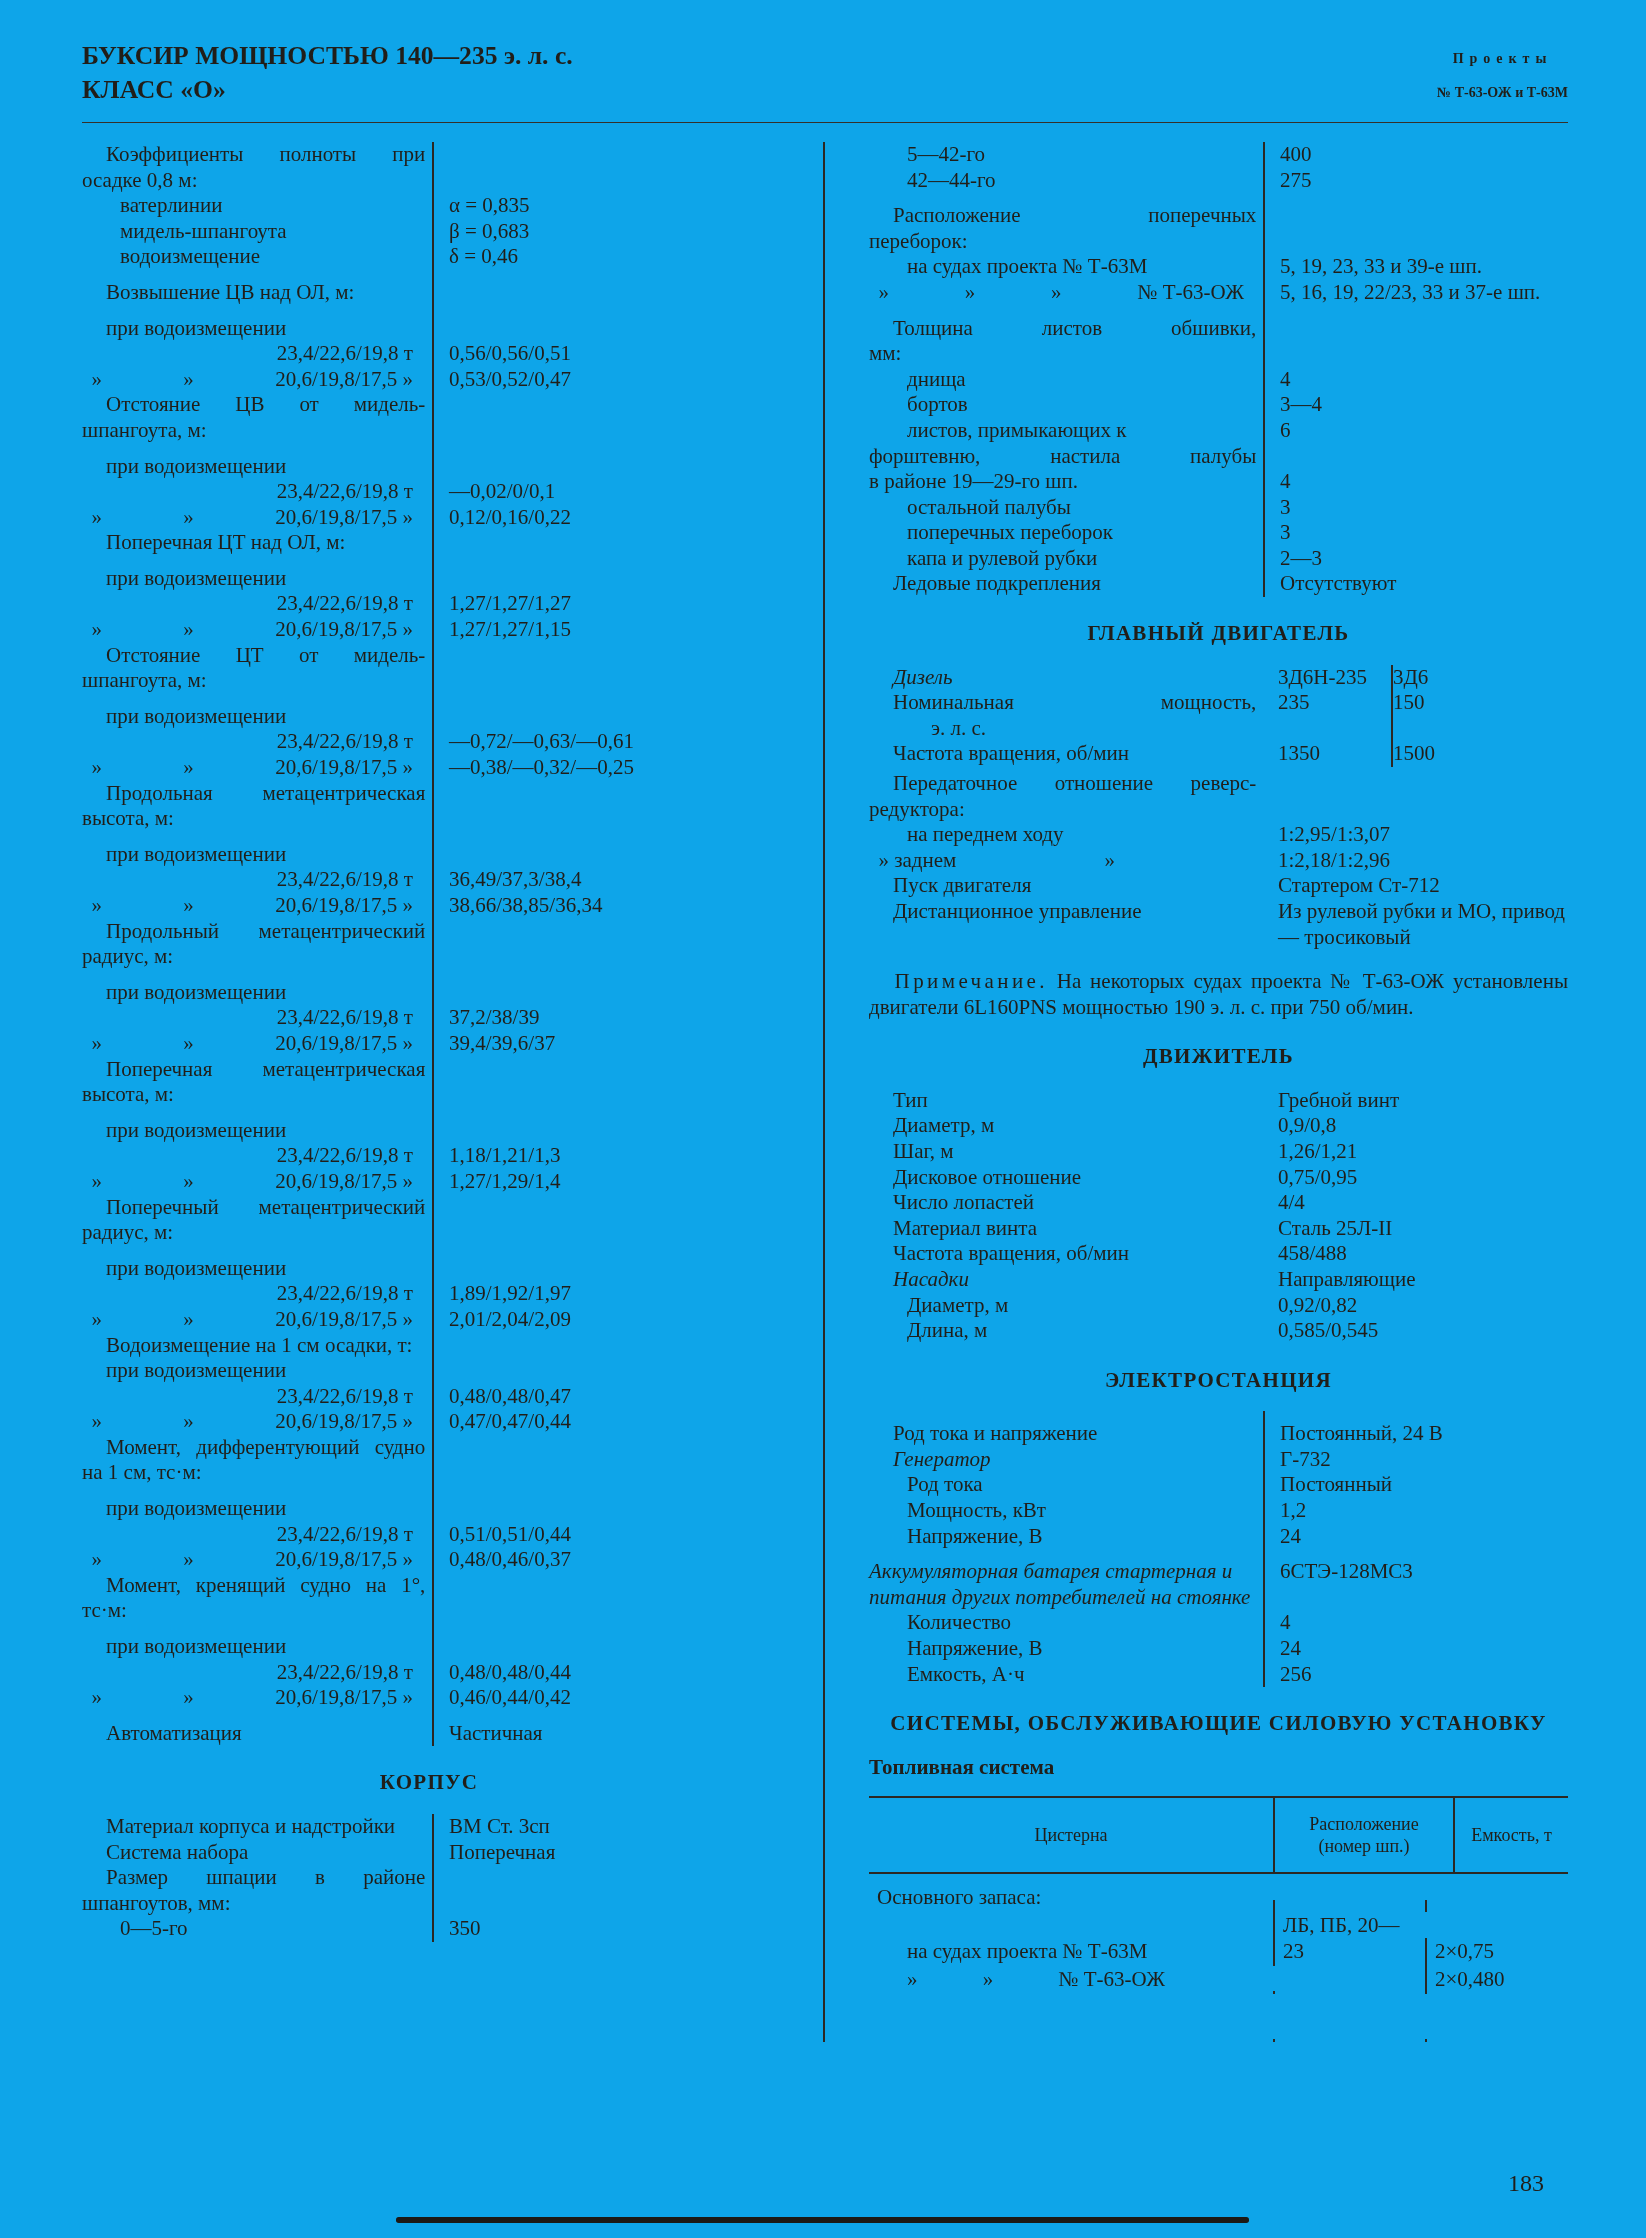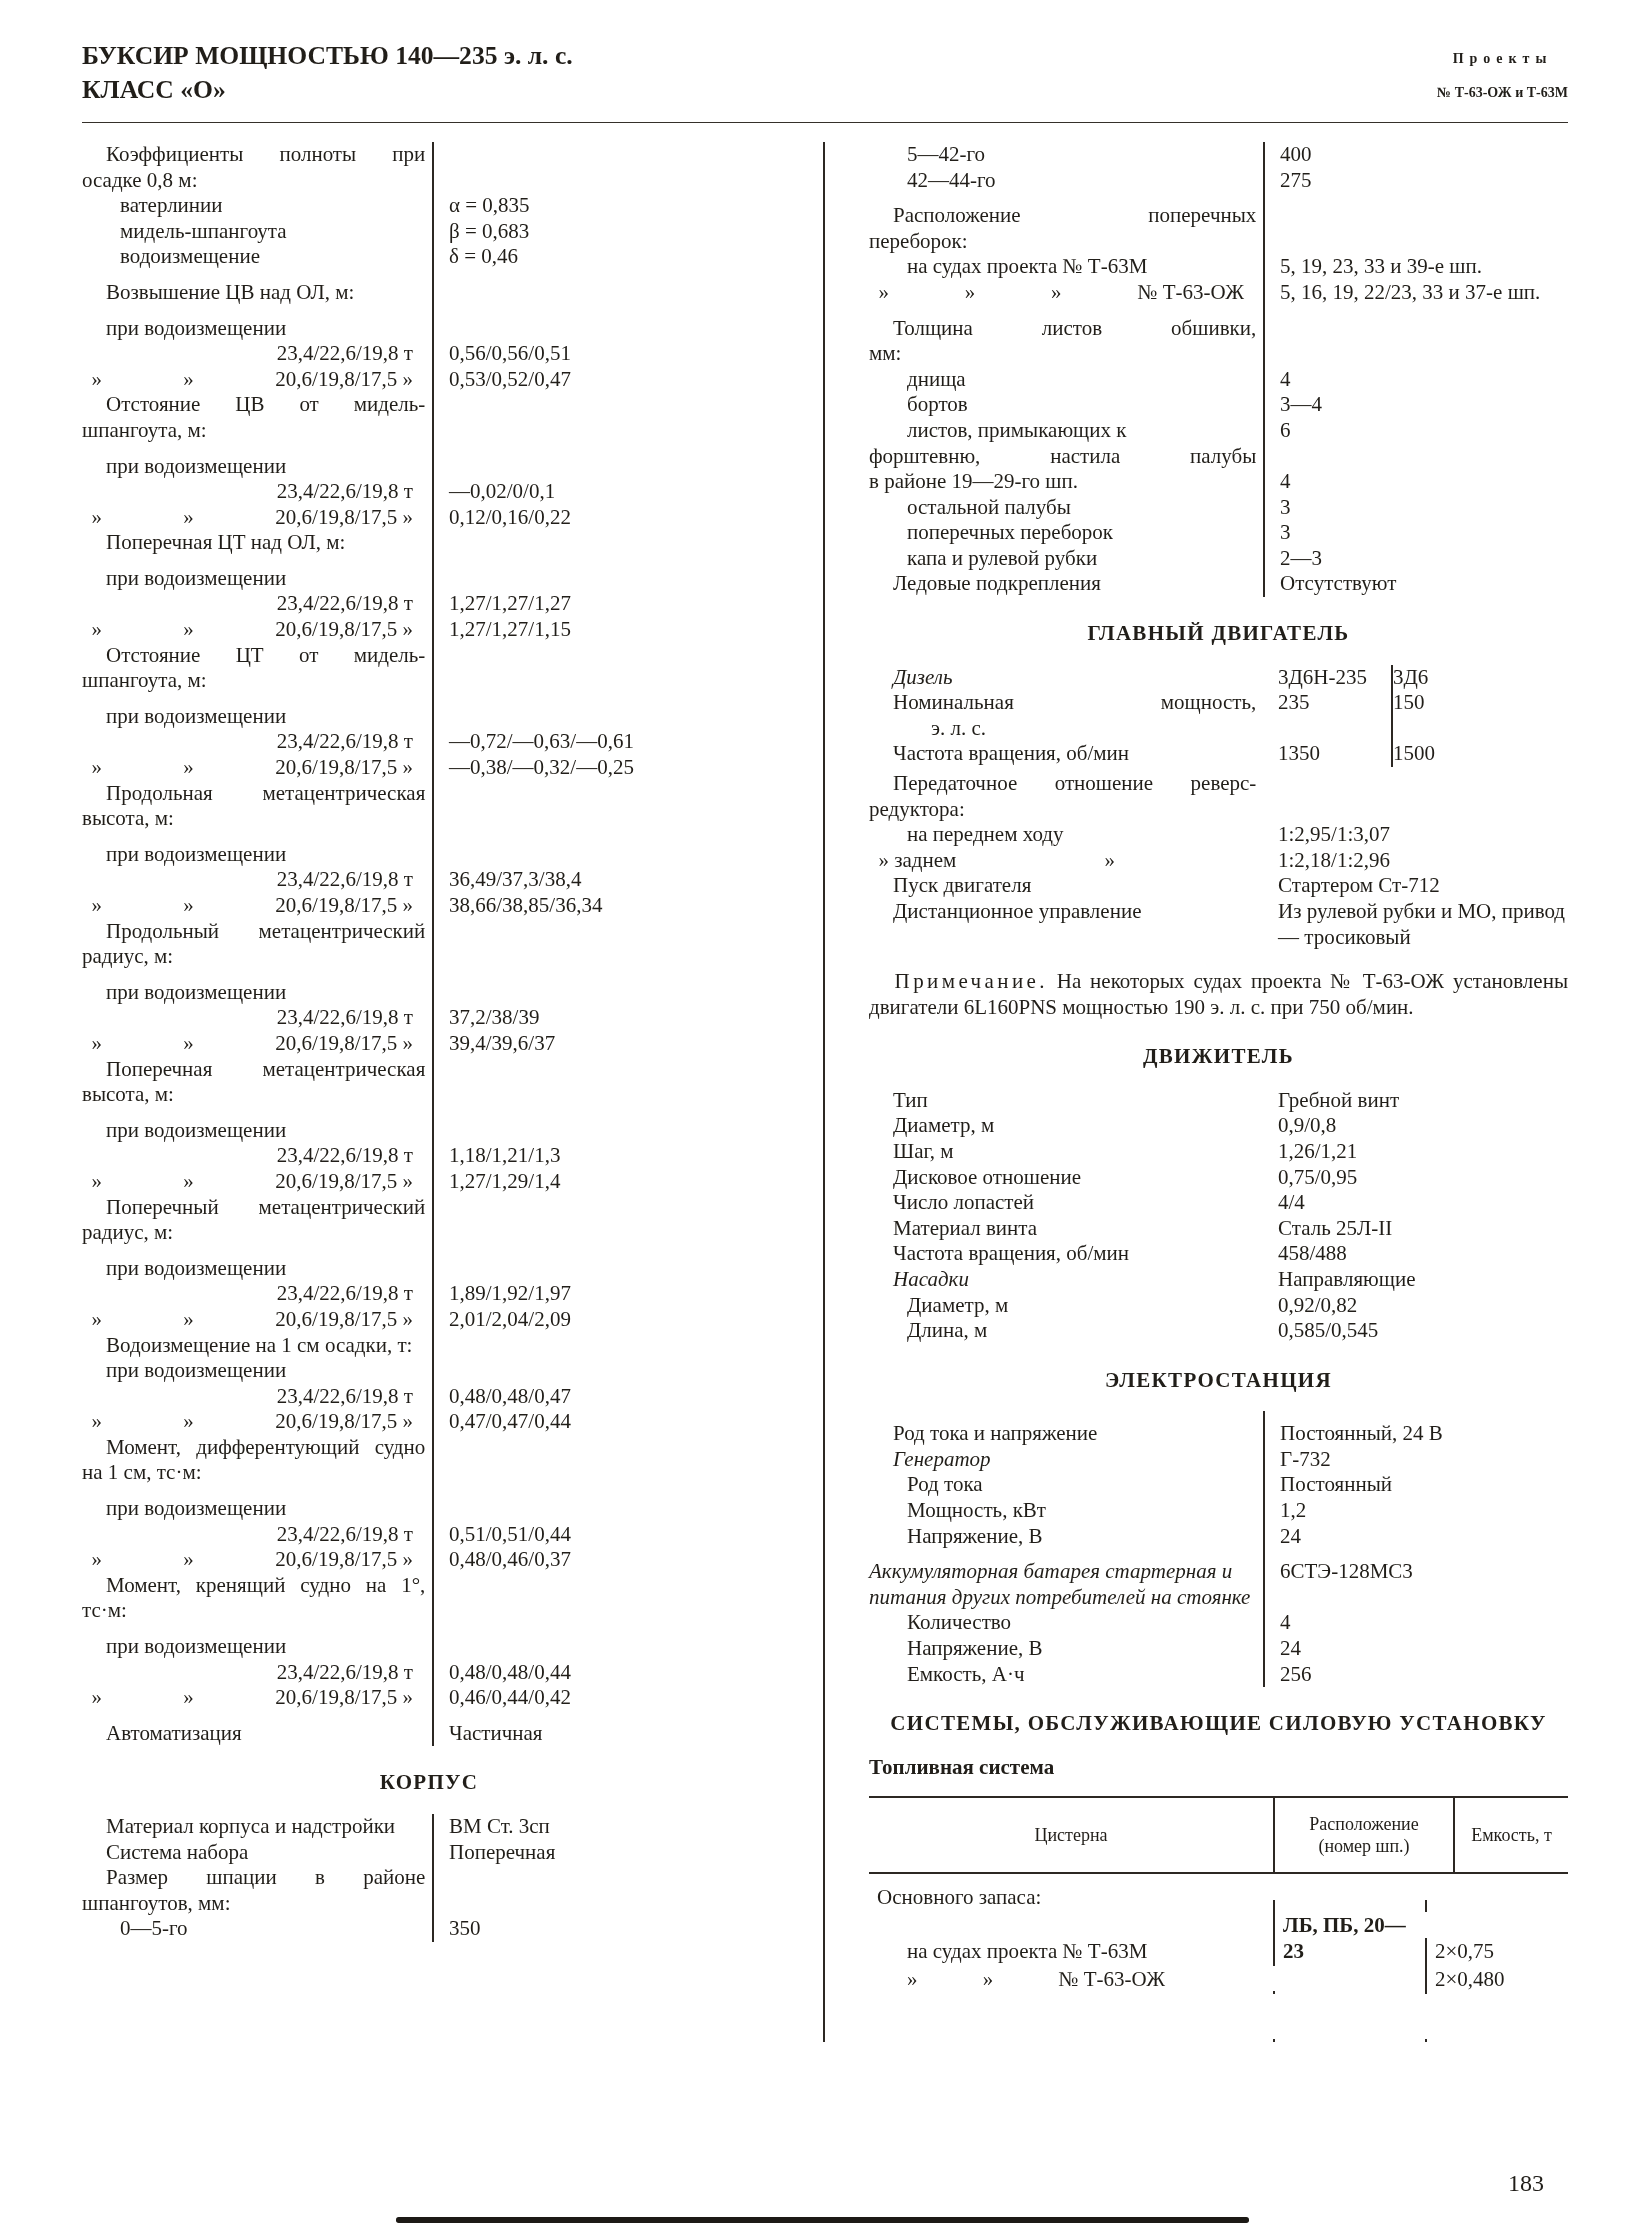--- a/index.html
+++ b/index.html
@@ -1,18 +1,18 @@
 <!DOCTYPE html>
 <html style="font-size:10.8px"><head>
 <meta charset="utf-8">
 <style>
   html,body{margin:0;padding:0;background:#edeae3;}
   .page{
     position:relative;width:1646px;height:2239px;box-sizing:border-box;
-    background:#ffffff;color:#211e19;
+    background:#0ea5e9;color:#211e19;
     font-family:"Liberation Serif","DejaVu Serif",serif;
     font-size:21px;line-height:25.6px;
     padding:39px 78px 0 82px;overflow:hidden;
   }
   
   .hdr{display:flex;justify-content:space-between;align-items:flex-start;}
   .hdr-left{font-weight:bold;font-size:25.6px;line-height:34px;}
   .hdr-right{font-weight:bold;font-size:14px;line-height:34px;text-align:center;padding-top:2.7px;}
   .hdr-right .proj{letter-spacing:6px;}
   .hdr-rule{height:1.3px;background:#35302a;margin-top:12px;}
@@ -53,21 +53,21 @@
   .ft-head{display:flex;border-bottom:2px solid #2c2823;}
   .ft-h{box-sizing:border-box;display:flex;align-items:center;justify-content:center;text-align:center;
         font-size:18px;line-height:22px;padding:10.8px 8px;min-height:74px;}
   .ft-h1{width:404px;}
   .ft-h2{width:180px;border-left:2px solid #2c2823;}
   .ft-h3{flex:1;border-left:2px solid #2c2823;}
   .ft-row{display:flex;align-items:flex-end;}
   .ft-row.fill{height:48px;}
   .ft-c{box-sizing:border-box;padding:1.3px 8px;}
   .ft-c1{width:404px;}
-  .ft-c2{width:152px;border-left:2px solid #2c2823;font-weight:bold;}
+  .ft-c2{width:152px;border-left:2px solid #2c2823;}
   .ft-c3{flex:1;border-left:2px solid #2c2823;}
   .ft-body .ft-row:first-child .ft-c{padding-top:10.8px;}
   .ft-c1.i1{padding-left:38px;}
   .ft-c1.spread{padding-left:38px;padding-right:108px;}
   
   .pageno{position:absolute;right:102px;bottom:42px;font-size:24px;}
   .edge-mark{position:absolute;left:396px;bottom:16px;width:853px;height:6px;background:#1c1915;border-radius:2.7px;}
 </style>
 </head>
 <body>

